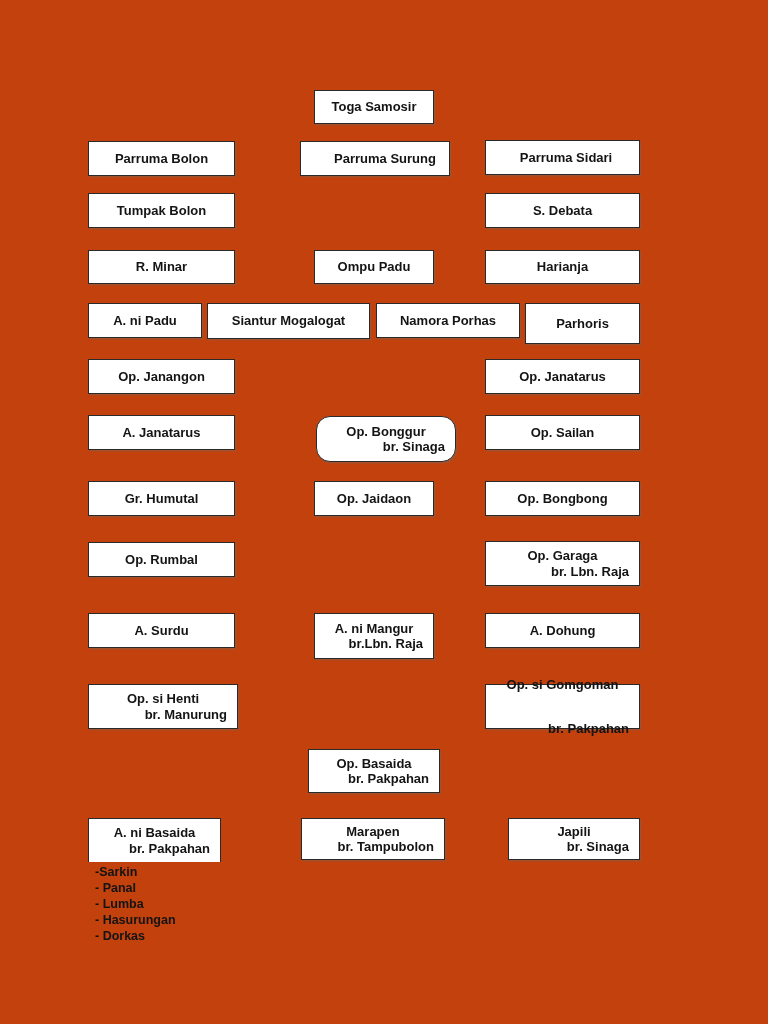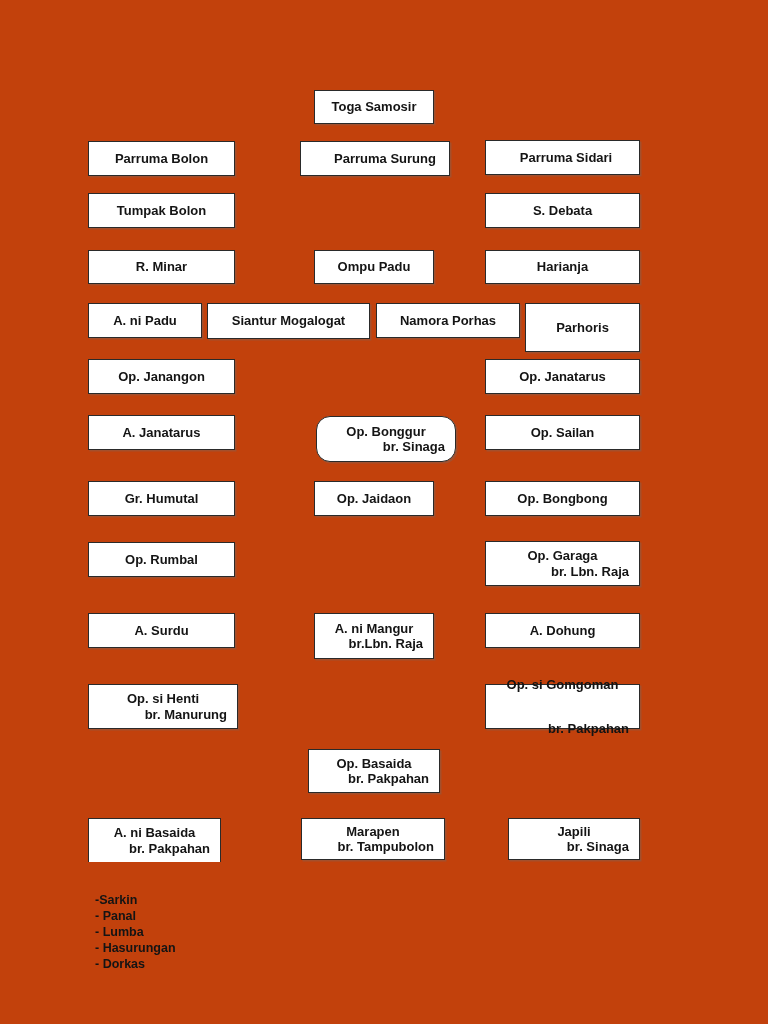--- a/index.html
+++ b/index.html
@@ -42,21 +42,20 @@
     text-align: right;
     padding-right: 10px;
     white-space: nowrap;
   }
   .children-list {
     position: absolute;
     font-size: 12.5px;
     font-weight: bold;
     color: #141414;
     line-height: 16px;
-    margin-top: 28px;
   }
   .list-item {
     white-space: pre;
   }
 </style>
 </head>
 <body>
 
 <div id="page">
   <div>
@@ -89,21 +88,21 @@
       </div>
       <div class="box" style="left: 88px; top: 303px; width: 114px; height: 35px;">
         <div class="l1">A. ni Padu</div>
       </div>
       <div class="box" style="left: 207px; top: 303px; width: 163px; height: 36px;">
         <div class="l1">Siantur Mogalogat</div>
       </div>
       <div class="box" style="left: 376px; top: 303px; width: 144px; height: 35px;">
         <div class="l1">Namora Porhas</div>
       </div>
-      <div class="box" style="left: 525px; top: 303px; width: 115px; height: 49px;">
+      <div class="box" style="left: 525px; top: 303px; width: 115px; height: 41px;">
         <div class="l1">Parhoris</div>
       </div>
       <div class="box" style="left: 88px; top: 359px; width: 147px; height: 35px;">
         <div class="l1">Op. Janangon</div>
       </div>
       <div class="box" style="left: 485px; top: 359px; width: 155px; height: 35px;">
         <div class="l1">Op. Janatarus</div>
       </div>
       <div class="box" style="left: 88px; top: 415px; width: 147px; height: 35px;">
         <div class="l1">A. Janatarus</div>

